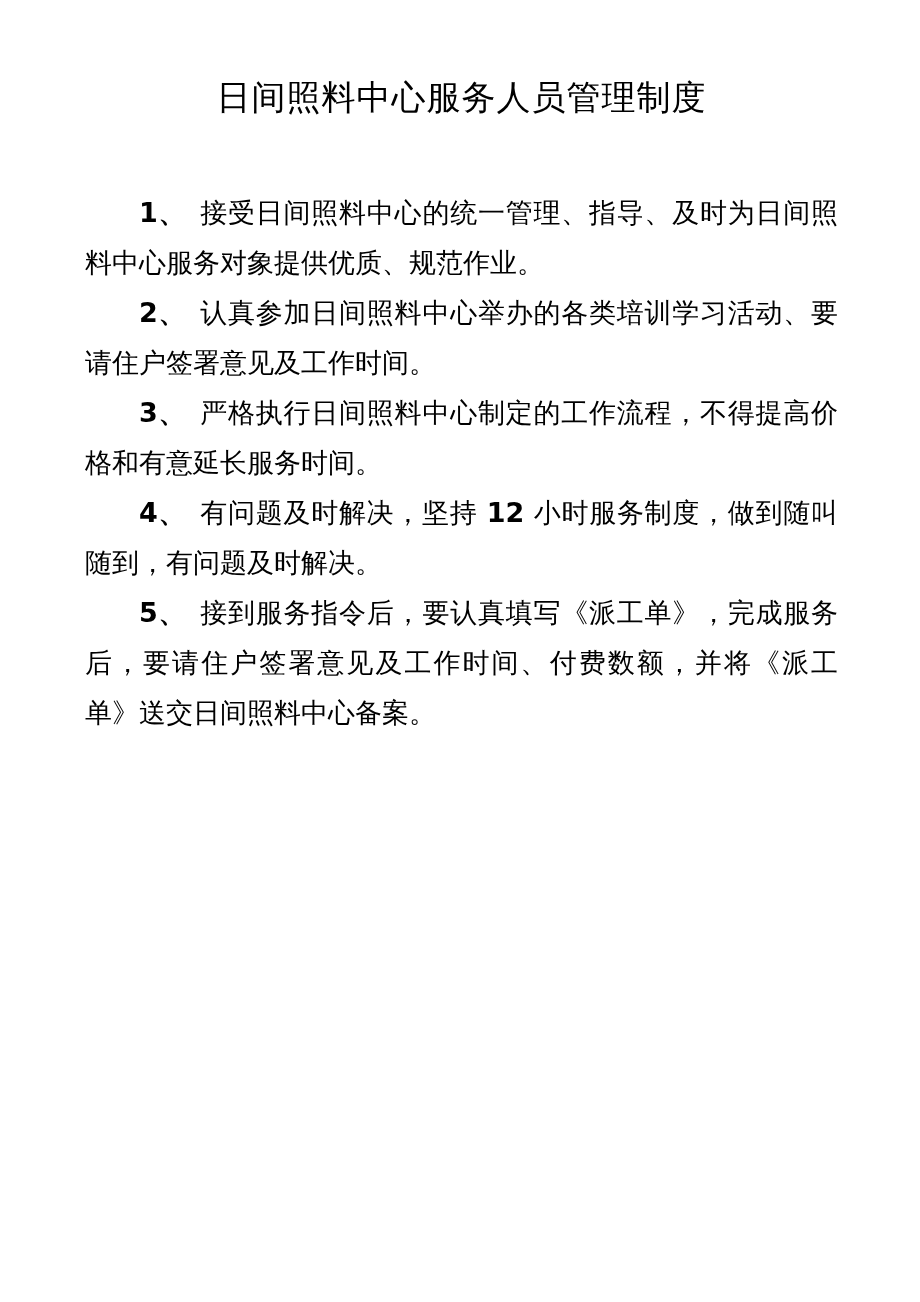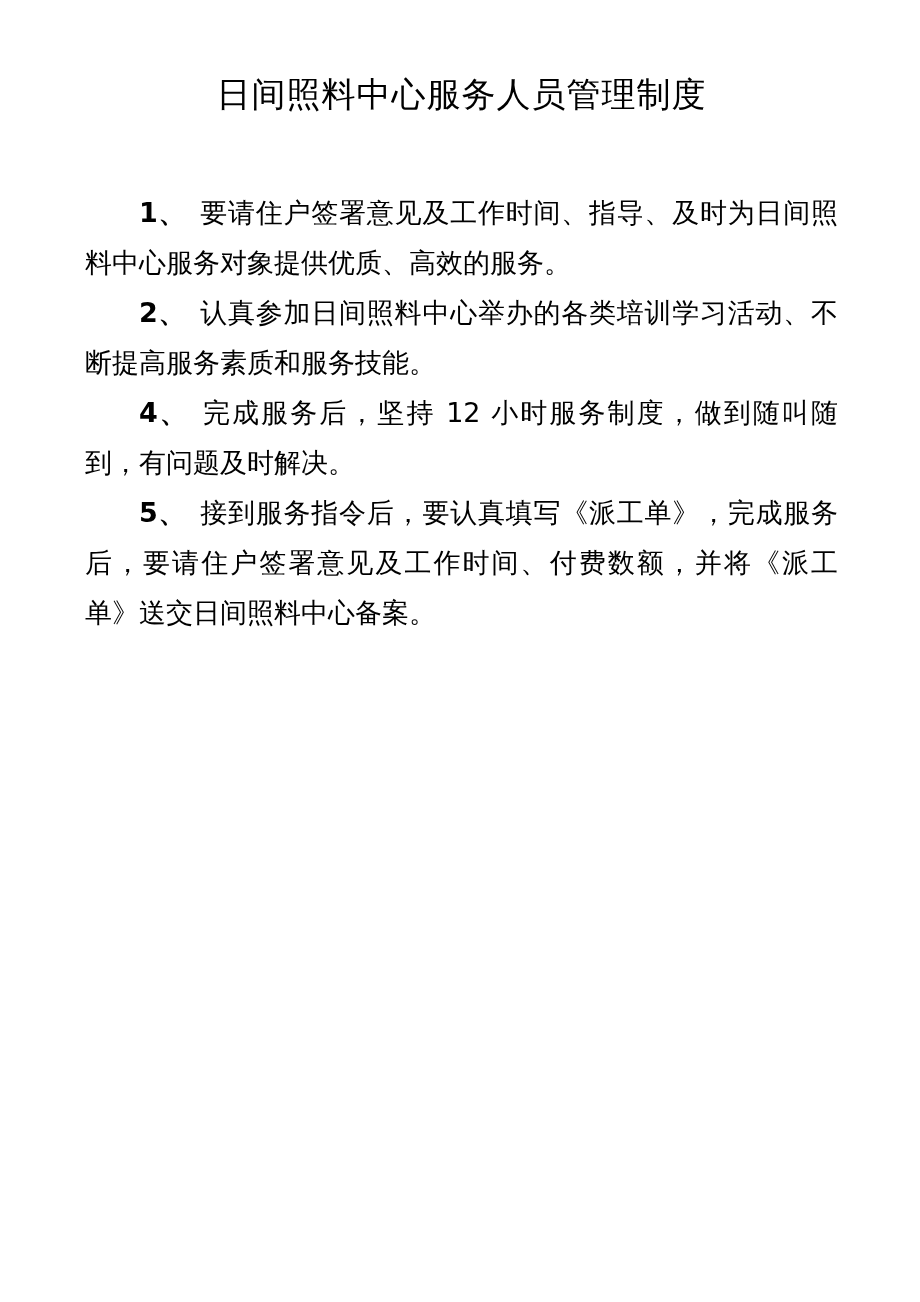--- a/index.html
+++ b/index.html
@@ -12,21 +12,21 @@
     box-sizing: border-box;
     width: 920px;
     height: 1302px;
     background: #ffffff;
     color: #000000;
     padding: 72px 82px 0 85px;
     overflow: hidden;
     font-family: "DejaVu Sans", sans-serif;
   }
   .title {
-    font-family: Liberation Mono, monospace;
+    font-family: Liberation Sans, sans-serif;
     font-weight: 400;
     font-size: 34px;
     line-height: 50px;
     letter-spacing: 1px;
     text-align: center;
     margin: 0 0 66px 0;
   }
   .doc-body {
     width: 753px;
   }
@@ -36,37 +36,38 @@
     line-height: 50px;
     text-align: justify;
     text-indent: 54px;
     word-break: break-all;
   }
   .num {
     font-weight: bold;
     padding-right: 14px;
   }
   .strong {
-    font-weight: normal;
+    font-weight: bold;
   }
 </style>
 </head>
 <body>
 
 <div class="page">
 
   <h1 class="title">日间照料中心服务人员管理制度</h1>
 
   <div class="doc-body">
 
-    <p class="item"><span class="num">1、</span><span>要请住户签署意见及工作时间、指导、及时为日间照料中心服务对象提供优质、高效的服务。</span><span class="strong"></span><span></span></p>
+    <p class="item"><span class="num">1、</span><span>接受日间照料中心的统一管理、指导、及时为日间照料中心服务对象提供优质、规范作业。</span><span class="strong"></span><span></span></p>
 
-    <p class="item"><span class="num">2、</span><span>认真参加日间照料中心举办的各类培训学习活动、不断提高服务素质和服务技能。</span><span class="strong"></span><span></span></p>
+    <p class="item"><span class="num">2、</span><span>认真参加日间照料中心举办的各类培训学习活动、要请住户签署意见及工作时间。</span><span class="strong"></span><span></span></p>
 
+    <p class="item"><span class="num">3、</span><span>严格执行日间照料中心制定的工作流程，不得提高价格和有意延长服务时间。</span><span class="strong"></span><span></span></p>
 
-    <p class="item"><span class="num">4、</span><span>完成服务后，坚持 </span><span class="strong">12</span><span> 小时服务制度，做到随叫随到，有问题及时解决。</span></p>
+    <p class="item"><span class="num">4、</span><span>有问题及时解决，坚持 </span><span class="strong">12</span><span> 小时服务制度，做到随叫随到，有问题及时解决。</span></p>
 
     <p class="item"><span class="num">5、</span><span>接到服务指令后，要认真填写《派工单》，完成服务后，要请住户签署意见及工作时间、付费数额，并将《派工单》送交日间照料中心备案。</span><span class="strong"></span><span></span></p>
 
 
 
   </div>
 </div>
 
 </body></html>

